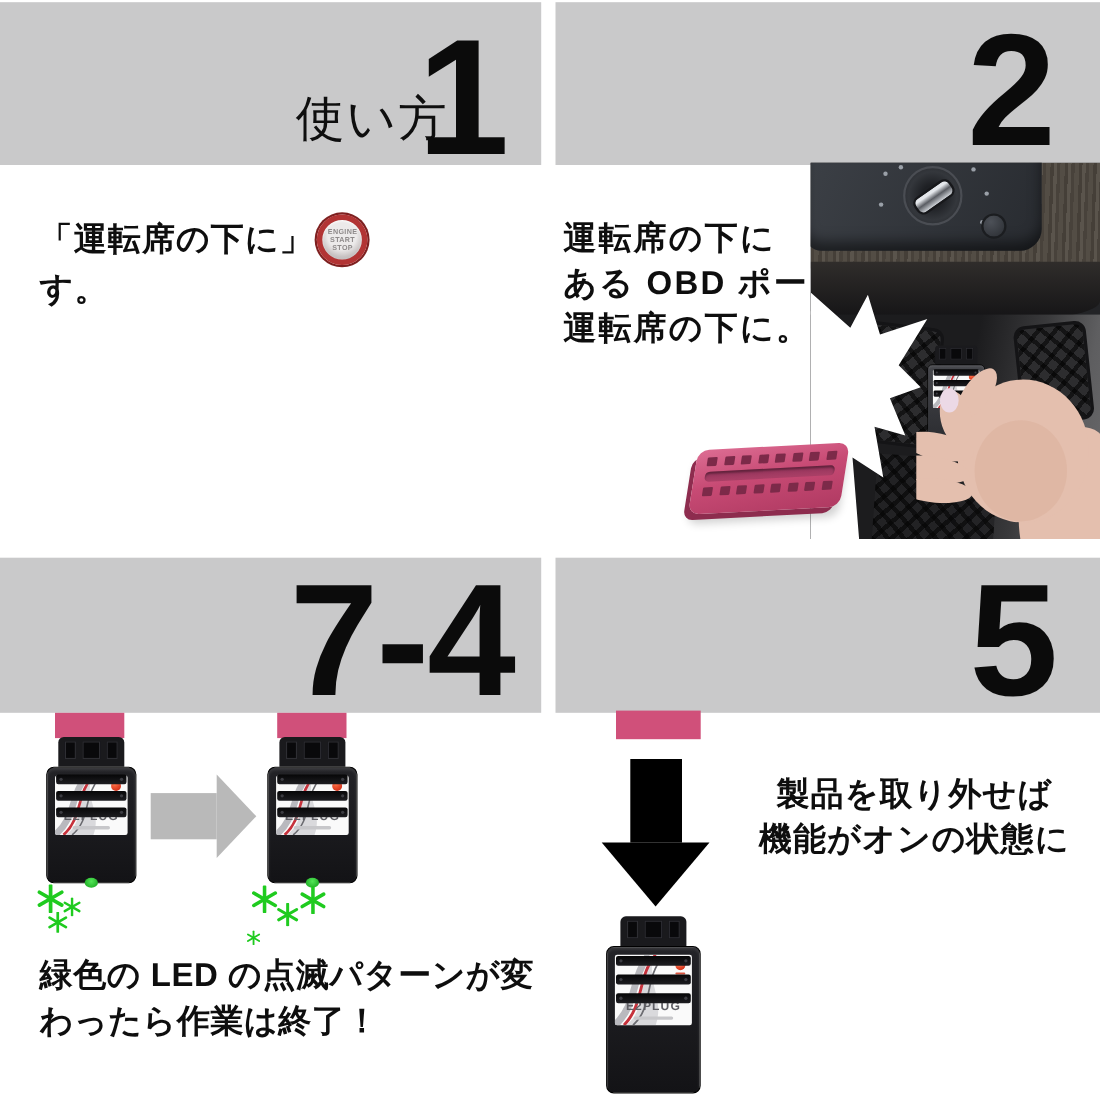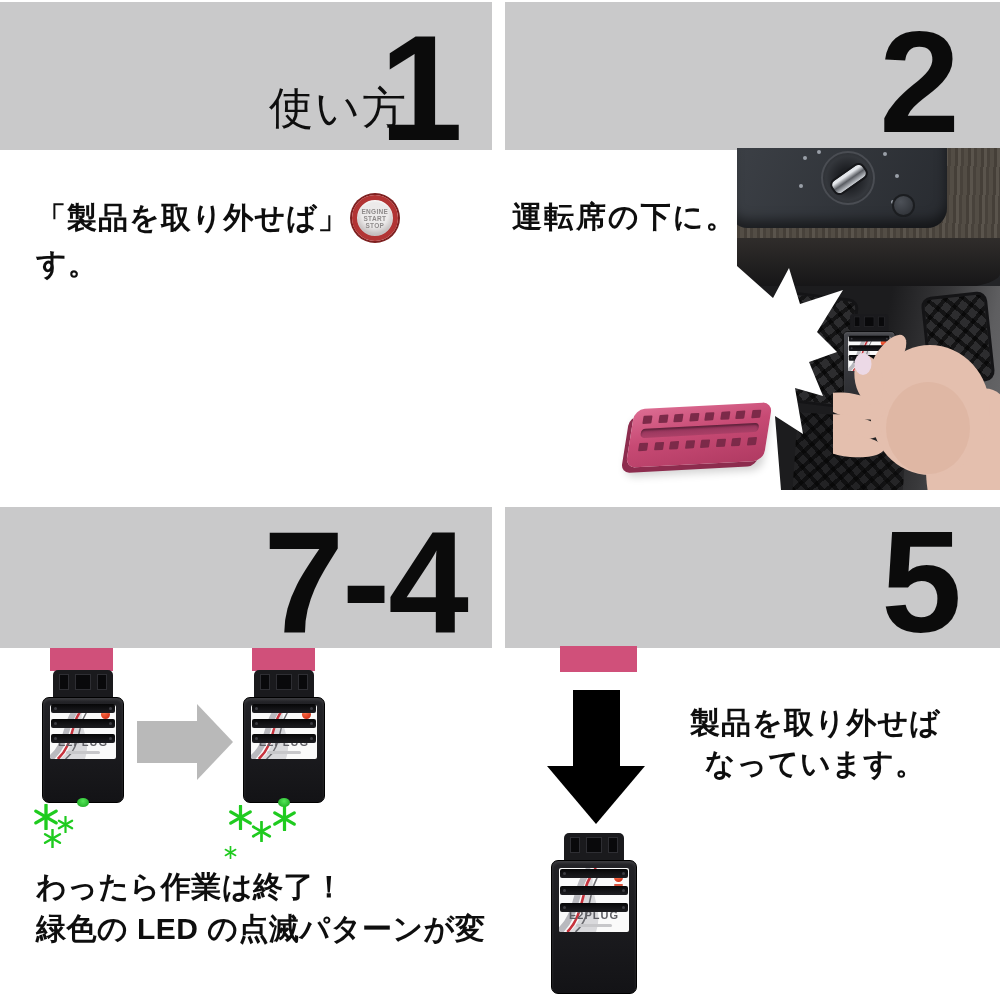--- a/index.html
+++ b/index.html
@@ -142,35 +142,37 @@
   </defs>
 </svg>
 
 <div class="band" id="band-1">
   <div id="howto">使い方</div>
   <div class="big-num" id="num-1">1</div>
 </div>
 
 <div class="jp" id="step1-text">
   <div class="line2">
-    <span>「製品を取り外せば」</span>
+    <span>「運転席の下に」</span>
     <span class="start-btn">
       <span>ENGINE</span>
       <span>START</span>
       <span>STOP</span>
     </span>
   </div>
   <div>す。</div>
 </div>
 
 <div class="band" id="band-2">
   <div class="big-num" id="num-2">2</div>
 </div>
 
 <div class="jp" id="step2-text">
+  <div>運転席の下に</div>
+  <div>ある OBD ポー</div>
   <div>運転席の下に。</div>
 </div>
 
 <div id="photo">
   <div class="wood"></div>
   <div class="switch-panel"></div>
   <div class="knob-ring"></div>
   <div class="knob-lever"></div>
   <div class="knob-marks"></div>
   <div class="panel-btn"></div>
@@ -324,22 +326,22 @@
     <use href="#ast"></use>
   </svg>
 <svg class="star" style="left:272px;top:806px;width:25px;height:25px" viewBox="0 0 24 24">
     <use href="#ast"></use>
   </svg>
 <svg class="star" style="left:224px;top:846px;width:13px;height:13px" viewBox="0 0 24 24">
     <use href="#ast"></use>
   </svg>
 
 <div class="jp" id="step34-text">
+  <div>緑色の LED の点滅パターンが変</div>
   <div>わったら作業は終了！</div>
-  <div>緑色の LED の点滅パターンが変</div>
 </div>
 
 <div class="band" id="band-5">
   <div class="big-num" id="num-5">5</div>
 </div>
 
 <div class="tab" id="tab-5"></div>
 
 <div id="arrow-5">
   <div class="stem"></div>
@@ -365,14 +367,14 @@
       <div class="obd-sub"></div>
     </div>
     <div class="groove"></div>
     <div class="groove"></div>
     <div class="groove"></div>
   </div>
 </div>
 
 <div class="jp" id="step5-text">
   <div>製品を取り外せば</div>
-  <div>なっています。</div>
+  <div>機能がオンの状態に</div>
 </div>
 
 </body></html>

